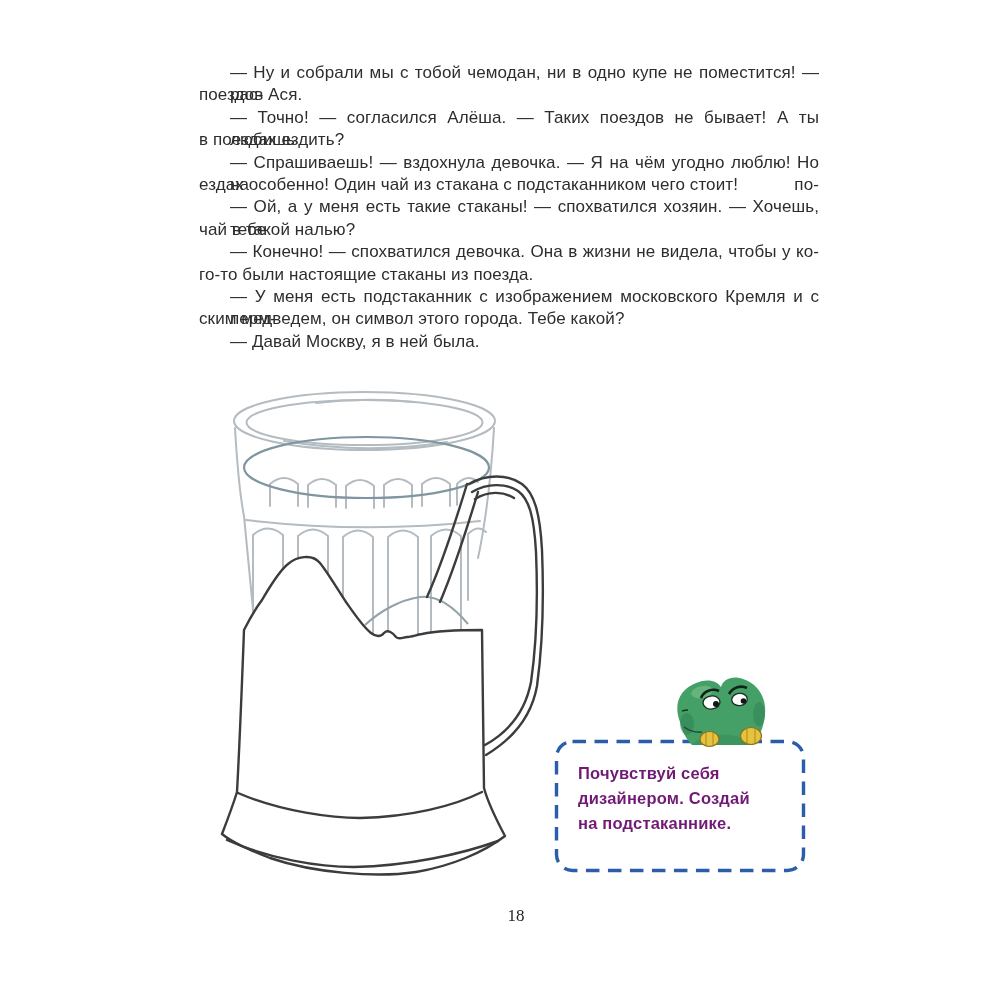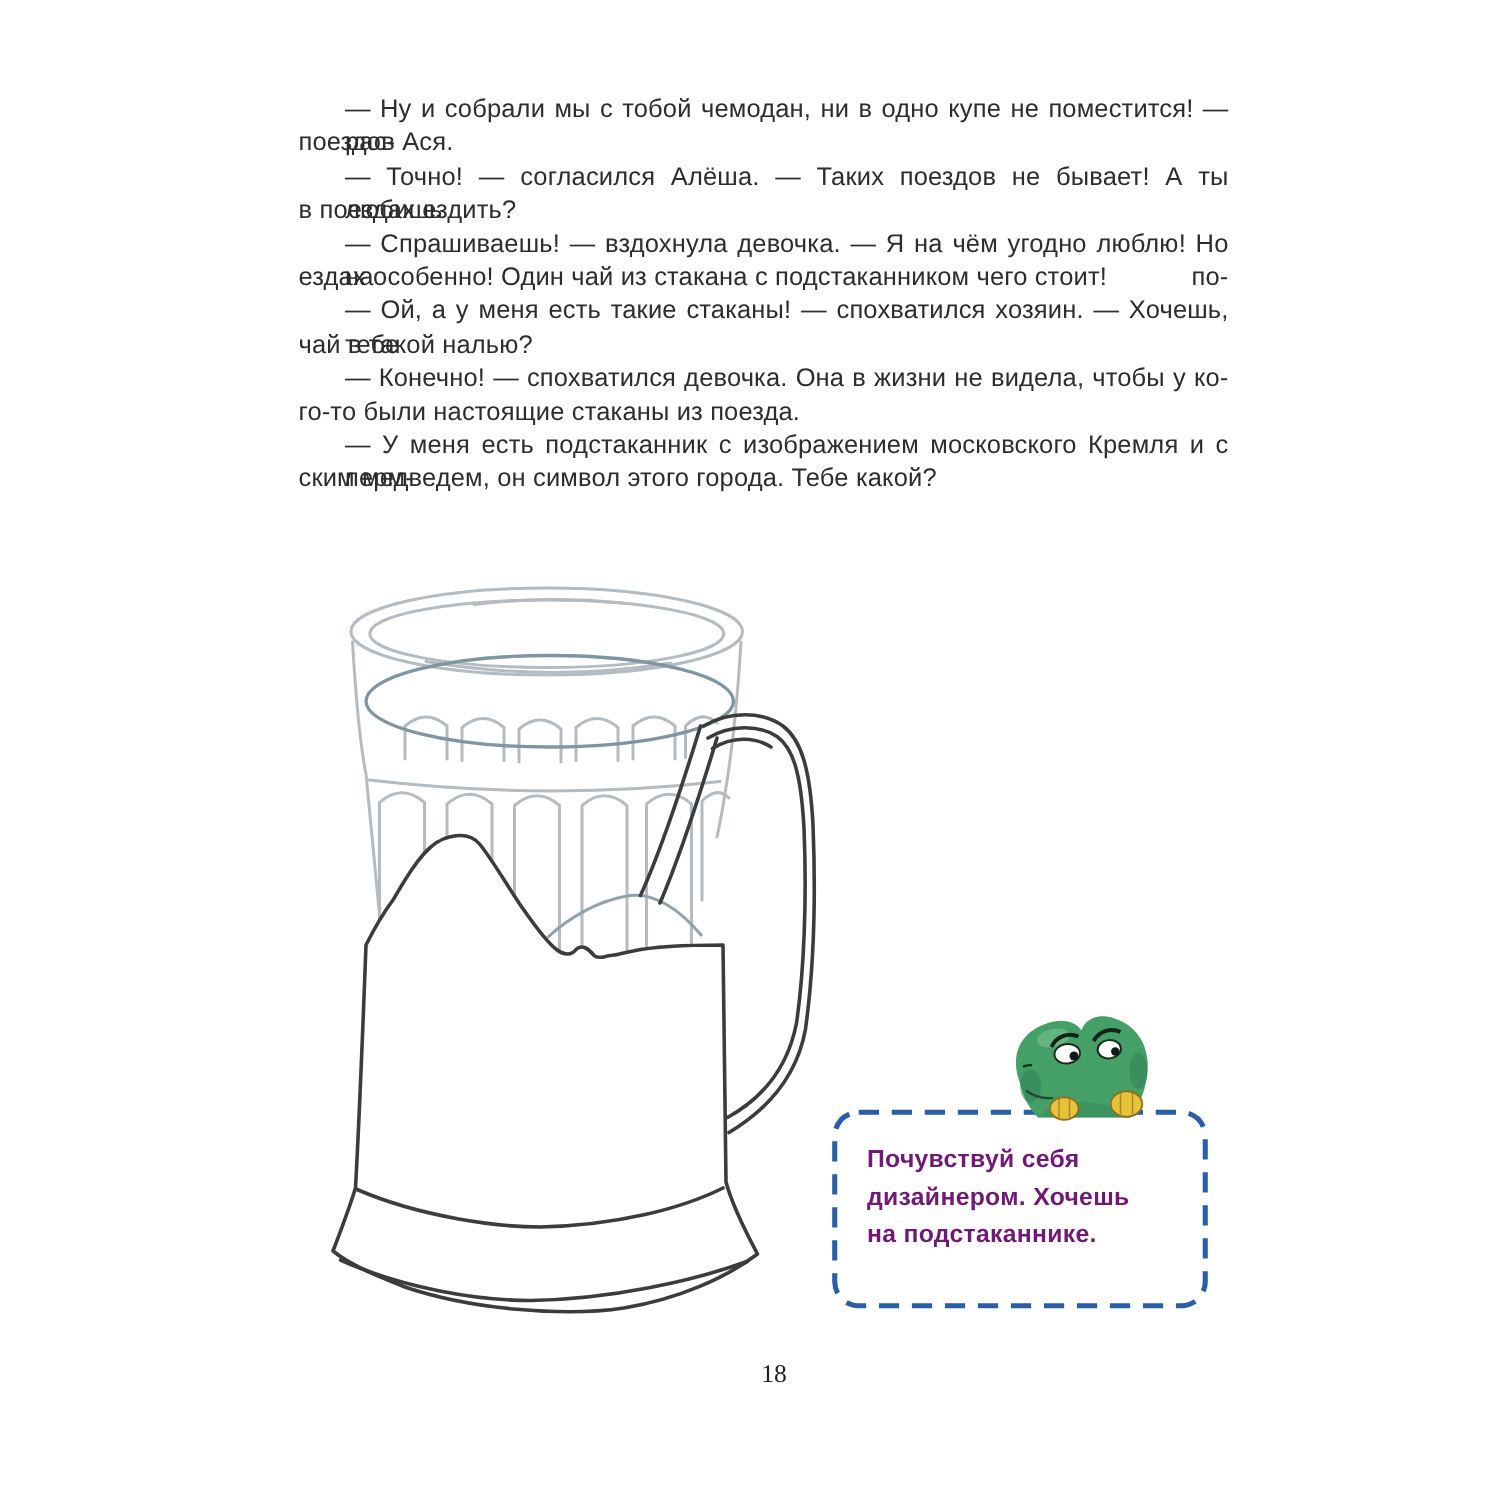--- a/index.html
+++ b/index.html
@@ -27,20 +27,21 @@
     <div class="ln ind fill">— Точно! — согласился Алёша. — Таких поездов не бывает! А ты любишь</div>
     <div class="ln">в поездах ездить?</div>
     <div class="ln ind fill">— Спрашиваешь! — вздохнула девочка. — Я на чём угодно люблю! Но на по-</div>
     <div class="ln">ездах особенно! Один чай из стакана с подстаканником чего стоит!</div>
     <div class="ln ind fill">— Ой, а у меня есть такие стаканы! — спохватился хозяин. — Хочешь, тебе</div>
     <div class="ln">чай в такой налью?</div>
     <div class="ln ind fill">— Конечно! — спохватился девочка. Она в жизни не видела, чтобы у ко-</div>
     <div class="ln">го-то были настоящие стаканы из поезда.</div>
     <div class="ln ind fill">— У меня есть подстаканник с изображением московского Кремля и с перм-</div>
     <div class="ln">ским медведем, он символ этого города. Тебе какой?</div>
+    <div class="ln ind">— Давай Москву, я в ней была.</div>
   </div>
 
   <svg class="illus" viewBox="180 385 390 500" aria-hidden="true">
 
     <g fill="none" stroke-width="2" stroke-linecap="round" stroke="#b4bcc2">
       <ellipse cx="348.5" cy="421" rx="130.5" ry="29"></ellipse>
       <ellipse cx="348.5" cy="422.5" rx="118" ry="22.5"></ellipse>
       <path d="M300,403 Q349,397 399,402"></path>
       <path d="M268,441 Q350,455 431,442"></path>
       <path d="M219,428 C221,462 224,496 228,516 C231,546 236,601 241,650"></path>
@@ -98,19 +99,19 @@
       <ellipse cx="723.5" cy="699.5" rx="7.8" ry="6.1" transform="rotate(-6 723.5 699.5)"></ellipse>
     </g>
     <circle cx="700" cy="704" r="3" fill="#101a12"></circle>
     <circle cx="727.5" cy="701" r="2.8" fill="#101a12"></circle>
     <path d="M685,698 C688,691 696,688 703,691" stroke="#14231a" stroke-width="2.6" fill="none"></path>
     <path d="M713,694 C717,687 725,685 731,688" stroke="#14231a" stroke-width="2.6" fill="none"></path>
   </svg>
 
   <div class="box-text" style="color: #701a75;">
     <div class="bln">Почувствуй себя</div>
-    <div class="bln">дизайнером. Хочешь</div>
+    <div class="bln">дизайнером. Создай</div>
     <div class="bln">на подстаканнике.</div>
   </div>
 
   <div class="page-number" style="color: rgb(31, 31, 31);">18</div>
 
 </div>
 
 </body></html>

